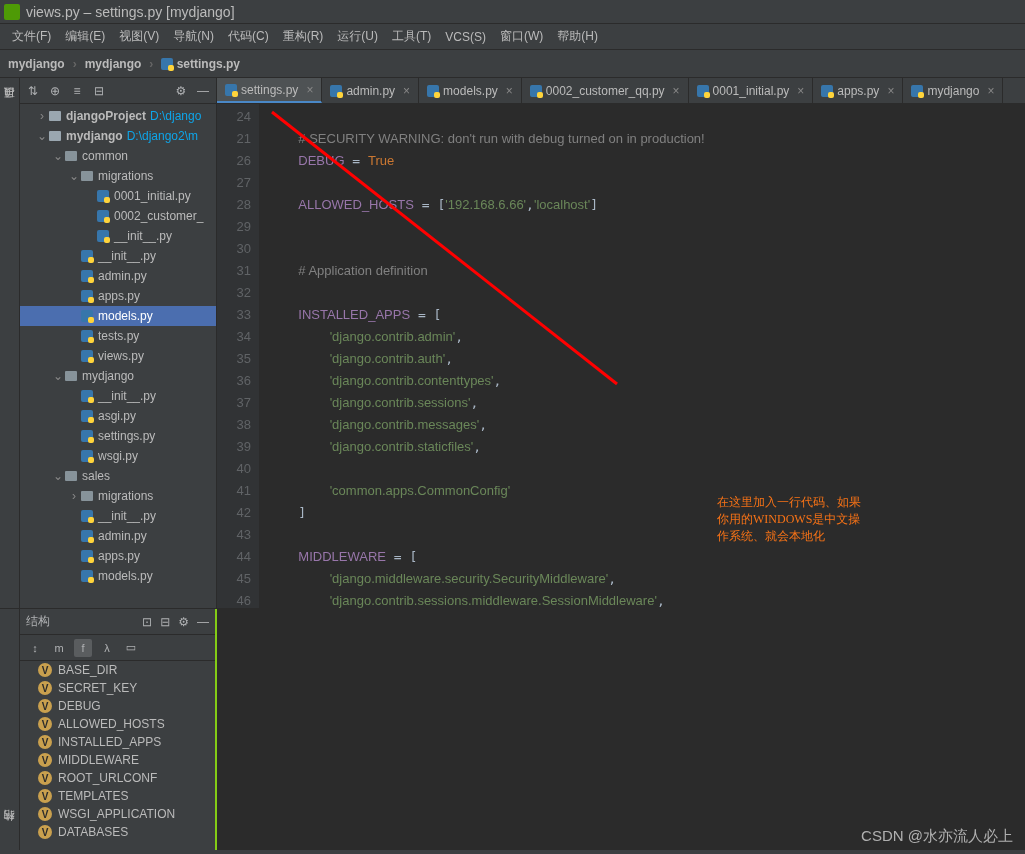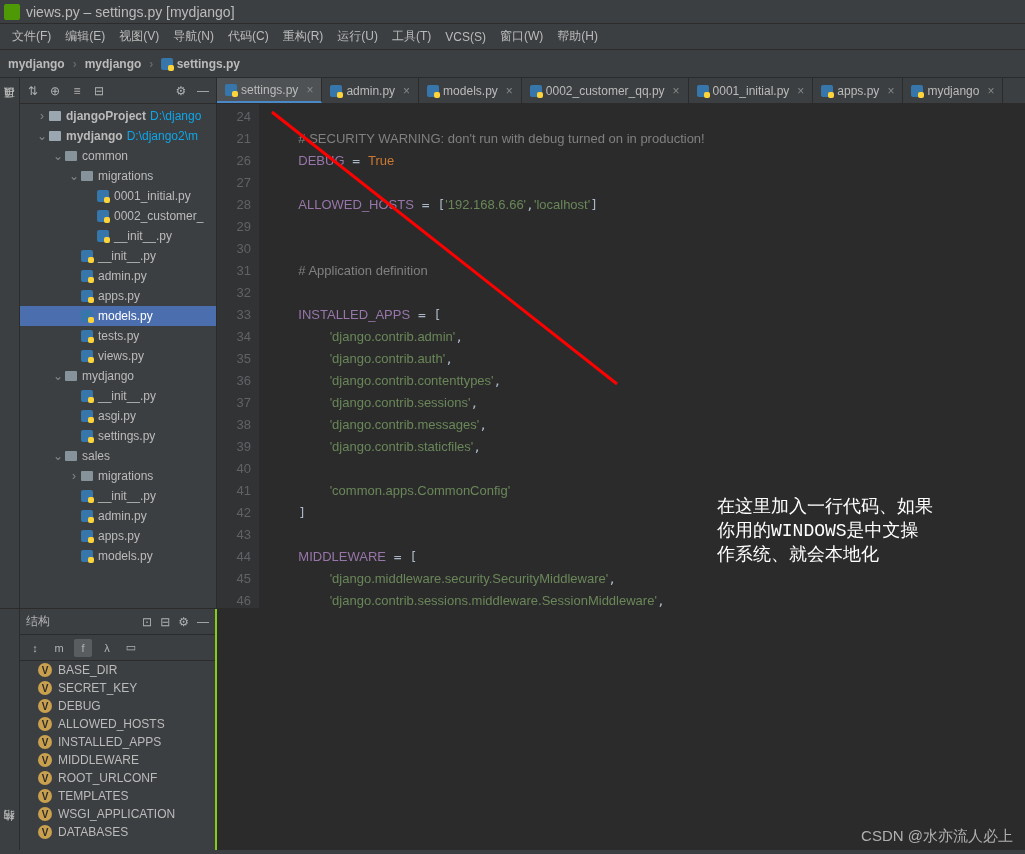--- a/index.html
+++ b/index.html
@@ -44,21 +44,21 @@
 .tab .close { color: #888; margin-left: 4px; }
 
 .code-area { flex: 1; display: flex; overflow: hidden; position: relative; }
 .gutter { width: 42px; background: #313335; color: #606366; text-align: right; padding: 2px 8px 2px 0; font-family: "Consolas", monospace; font-size: 13px; line-height: 22px; }
 .code { flex: 1; background: #2b2b2b; color: #a9b7c6; font-family: "Consolas", monospace; font-size: 13px; line-height: 22px; padding: 2px 8px; white-space: pre; position: relative; }
 .code .c { color: #808080; }
 .code .k { color: #cc7832; }
 .code .s { color: #6a8759; }
 .code .hl { color: #9876aa; }
 
-.annotation { position: absolute; color: #ffffff; font-size: 18px; font-family: Liberation Mono, monospace; z-index: 10; pointer-events: none; }
+.annotation { position: absolute; color: #f97316; font-size: 12px; font-family: Liberation Serif, serif; z-index: 10; pointer-events: none; }
 .arrow-svg { position: absolute; pointer-events: none; z-index: 9; }
 
 .bottom-split { height: 242px; display: flex; border-top: 1px solid #2b2b2b; }
 .structure-gutter { width: 20px; background: #3c3f41; border-right: 1px solid #2b2b2b; display: flex; flex-direction: column; align-items: center; justify-content: flex-end; padding-bottom: 20px; }
 .structure-gutter .vtext { writing-mode: vertical-lr; transform: rotate(180deg); color: #bbbbbb; font-size: 11px; }
 .structure-panel { width: 197px; background: #3c3f41; border-right: 2px solid #84cc16; display: flex; flex-direction: column; }
 .structure-toolbar { height: 26px; display: flex; align-items: center; padding: 0 6px; gap: 8px; border-bottom: 1px solid #2b2b2b; color: #afb1b3; }
 .structure-toolbar2 { height: 26px; display: flex; align-items: center; padding: 0 6px; gap: 6px; border-bottom: 1px solid #2b2b2b; }
 .tb-btn { width: 18px; height: 18px; display: inline-flex; align-items: center; justify-content: center; cursor: pointer; border-radius: 2px; color: #afb1b3; font-size: 11px; }
 .tb-btn.active { background: #5a5d5f; }
@@ -235,20 +235,27 @@
             <span class="py-icon"></span>
           </span>
           <span>asgi.py</span>
         </div>
       <div class="tree-item ind-3">
           <span class="arrow"></span>
           <span class="ficon">
             <span class="py-icon"></span>
           </span>
           <span>settings.py</span>
+        </div>
+      <div class="tree-item ind-3">
+          <span class="arrow"></span>
+          <span class="ficon">
+            <span class="py-icon"></span>
+          </span>
+          <span>wsgi.py</span>
         </div>
       <div class="tree-item ind-2">
           <span class="arrow">⌄</span>
           <span class="ficon">
             <span class="folder-icon brown"></span>
           </span>
           <span>sales</span>
         </div>
       <div class="tree-item ind-3">
           <span class="arrow">›</span>

